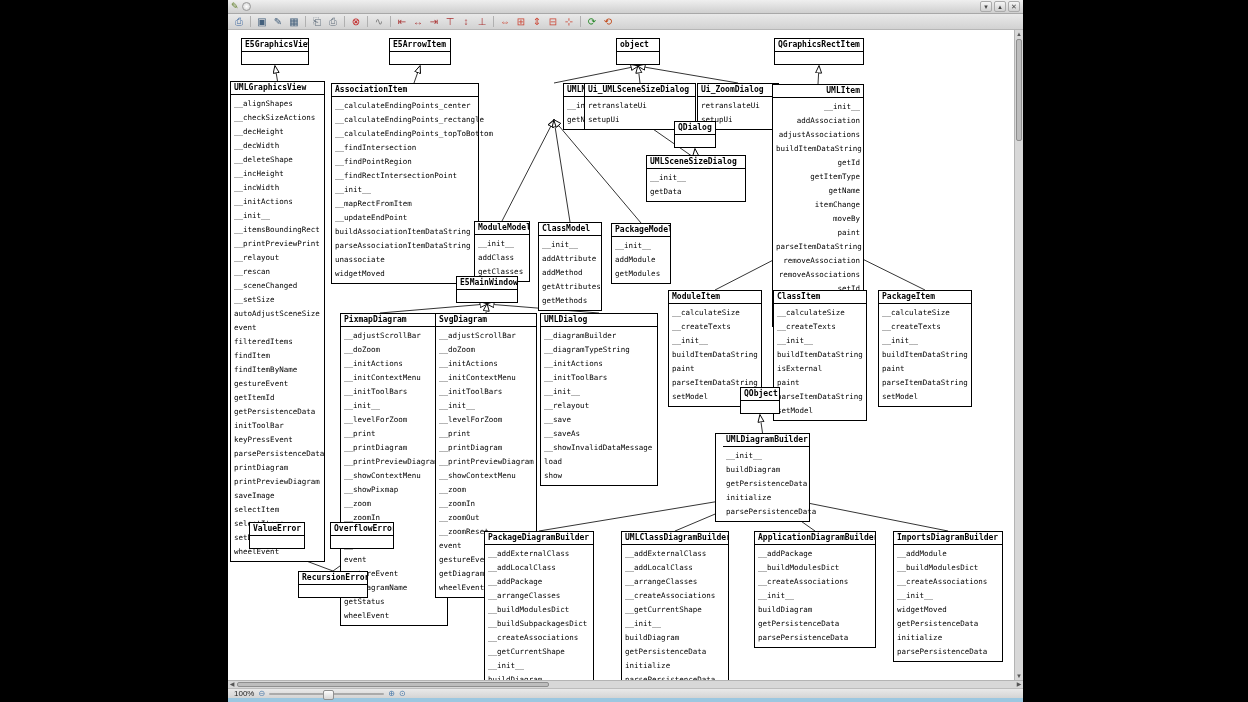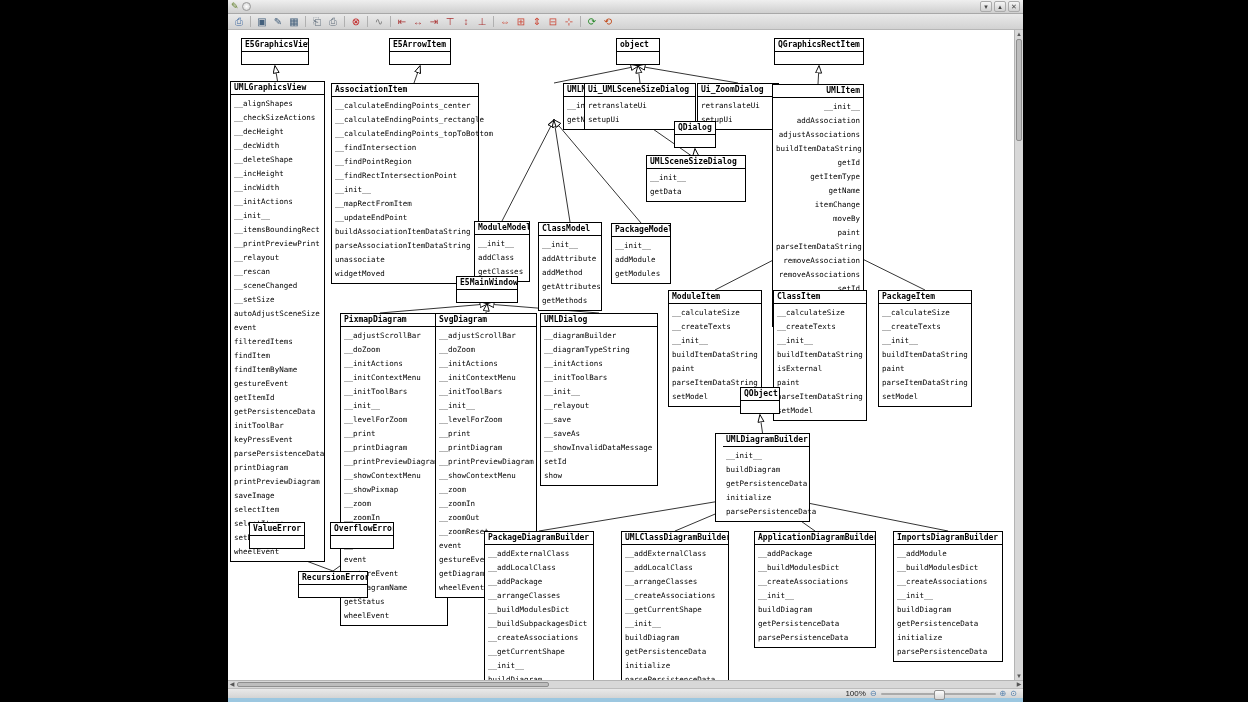--- a/index.html
+++ b/index.html
@@ -40,21 +40,21 @@
   #vscroll .arr{position:absolute;left:0;right:0;height:8px;font-size:6px;line-height:8px;
     text-align:center;color:#555;}
   
   #hscroll{height:7px;background:#d8d8d8;border-top:1px solid #b4b4b4;position:relative;flex:0 0 auto;}
   #hscroll .thumb{position:absolute;top:1px;bottom:1px;left:9px;width:310px;background:#bdbdbd;
     border:1px solid #8e8e8e;border-radius:2px;}
   #hscroll .arr{position:absolute;top:0;bottom:0;width:8px;font-size:6px;line-height:7px;
     text-align:center;color:#555;}
   
   #statusbar{height:9px;background:linear-gradient(#e9e9e9,#d4d4d4);border-top:1px solid #bcbcbc;
-    display:flex;align-items:center;justify-content:flex-end;padding:0 6px;gap:4px;flex:0 0 auto;}
+    display:flex;align-items:center;padding:0 6px;gap:4px;flex:0 0 auto;}
   #zoom-label{font-size:8px;color:#222;line-height:9px;}
   .zicon{font-size:8px;line-height:9px;color:#4878a8;}
   #zoom-slider{position:relative;width:115px;height:8px;}
   #zoom-slider .track{position:absolute;left:0;right:0;top:3px;height:2px;background:#aaa;
     border-radius:1px;}
   #zoom-slider .handle{position:absolute;left:50%;top:0;width:9px;height:8px;margin-left:-4px;
     background:linear-gradient(#fdfdfd,#d6d6d6);border:1px solid #909090;border-radius:2px;}
   #bottom-strip{height:4px;background:#9cc7e0;flex:0 0 auto;}
 </style>
 </head>
@@ -322,21 +322,21 @@
             <div class="cb-title">UMLDialog</div>
             <div class="cb-methods">__diagramBuilder
 __diagramTypeString
 __initActions
 __initToolBars
 __init__
 __relayout
 __save
 __saveAs
 __showInvalidDataMessage
-setId
+load
 show</div>
           </div>
           <div class="class-box" style="left: 440px; top: 260px; width: 94px;">
             <div class="cb-title">ModuleItem</div>
             <div class="cb-methods">__calculateSize
 __createTexts
 __init__
 buildItemDataString
 paint
 parseItemDataString
@@ -421,21 +421,21 @@
 buildDiagram
 getPersistenceData
 parsePersistenceData</div>
           </div>
           <div class="class-box" style="left: 665px; top: 501px; width: 110px;">
             <div class="cb-title">ImportsDiagramBuilder</div>
             <div class="cb-methods">__addModule
 __buildModulesDict
 __createAssociations
 __init__
-buildDiagram
+widgetMoved
 getPersistenceData
 initialize
 parsePersistenceData</div>
           </div>
           <div class="class-box" style="left: 70px; top: 541px; width: 70px;">
             <div class="cb-title">RecursionError</div>
             <div class="cb-methods"></div>
           </div>
         </div>
       <div id="vscroll">

